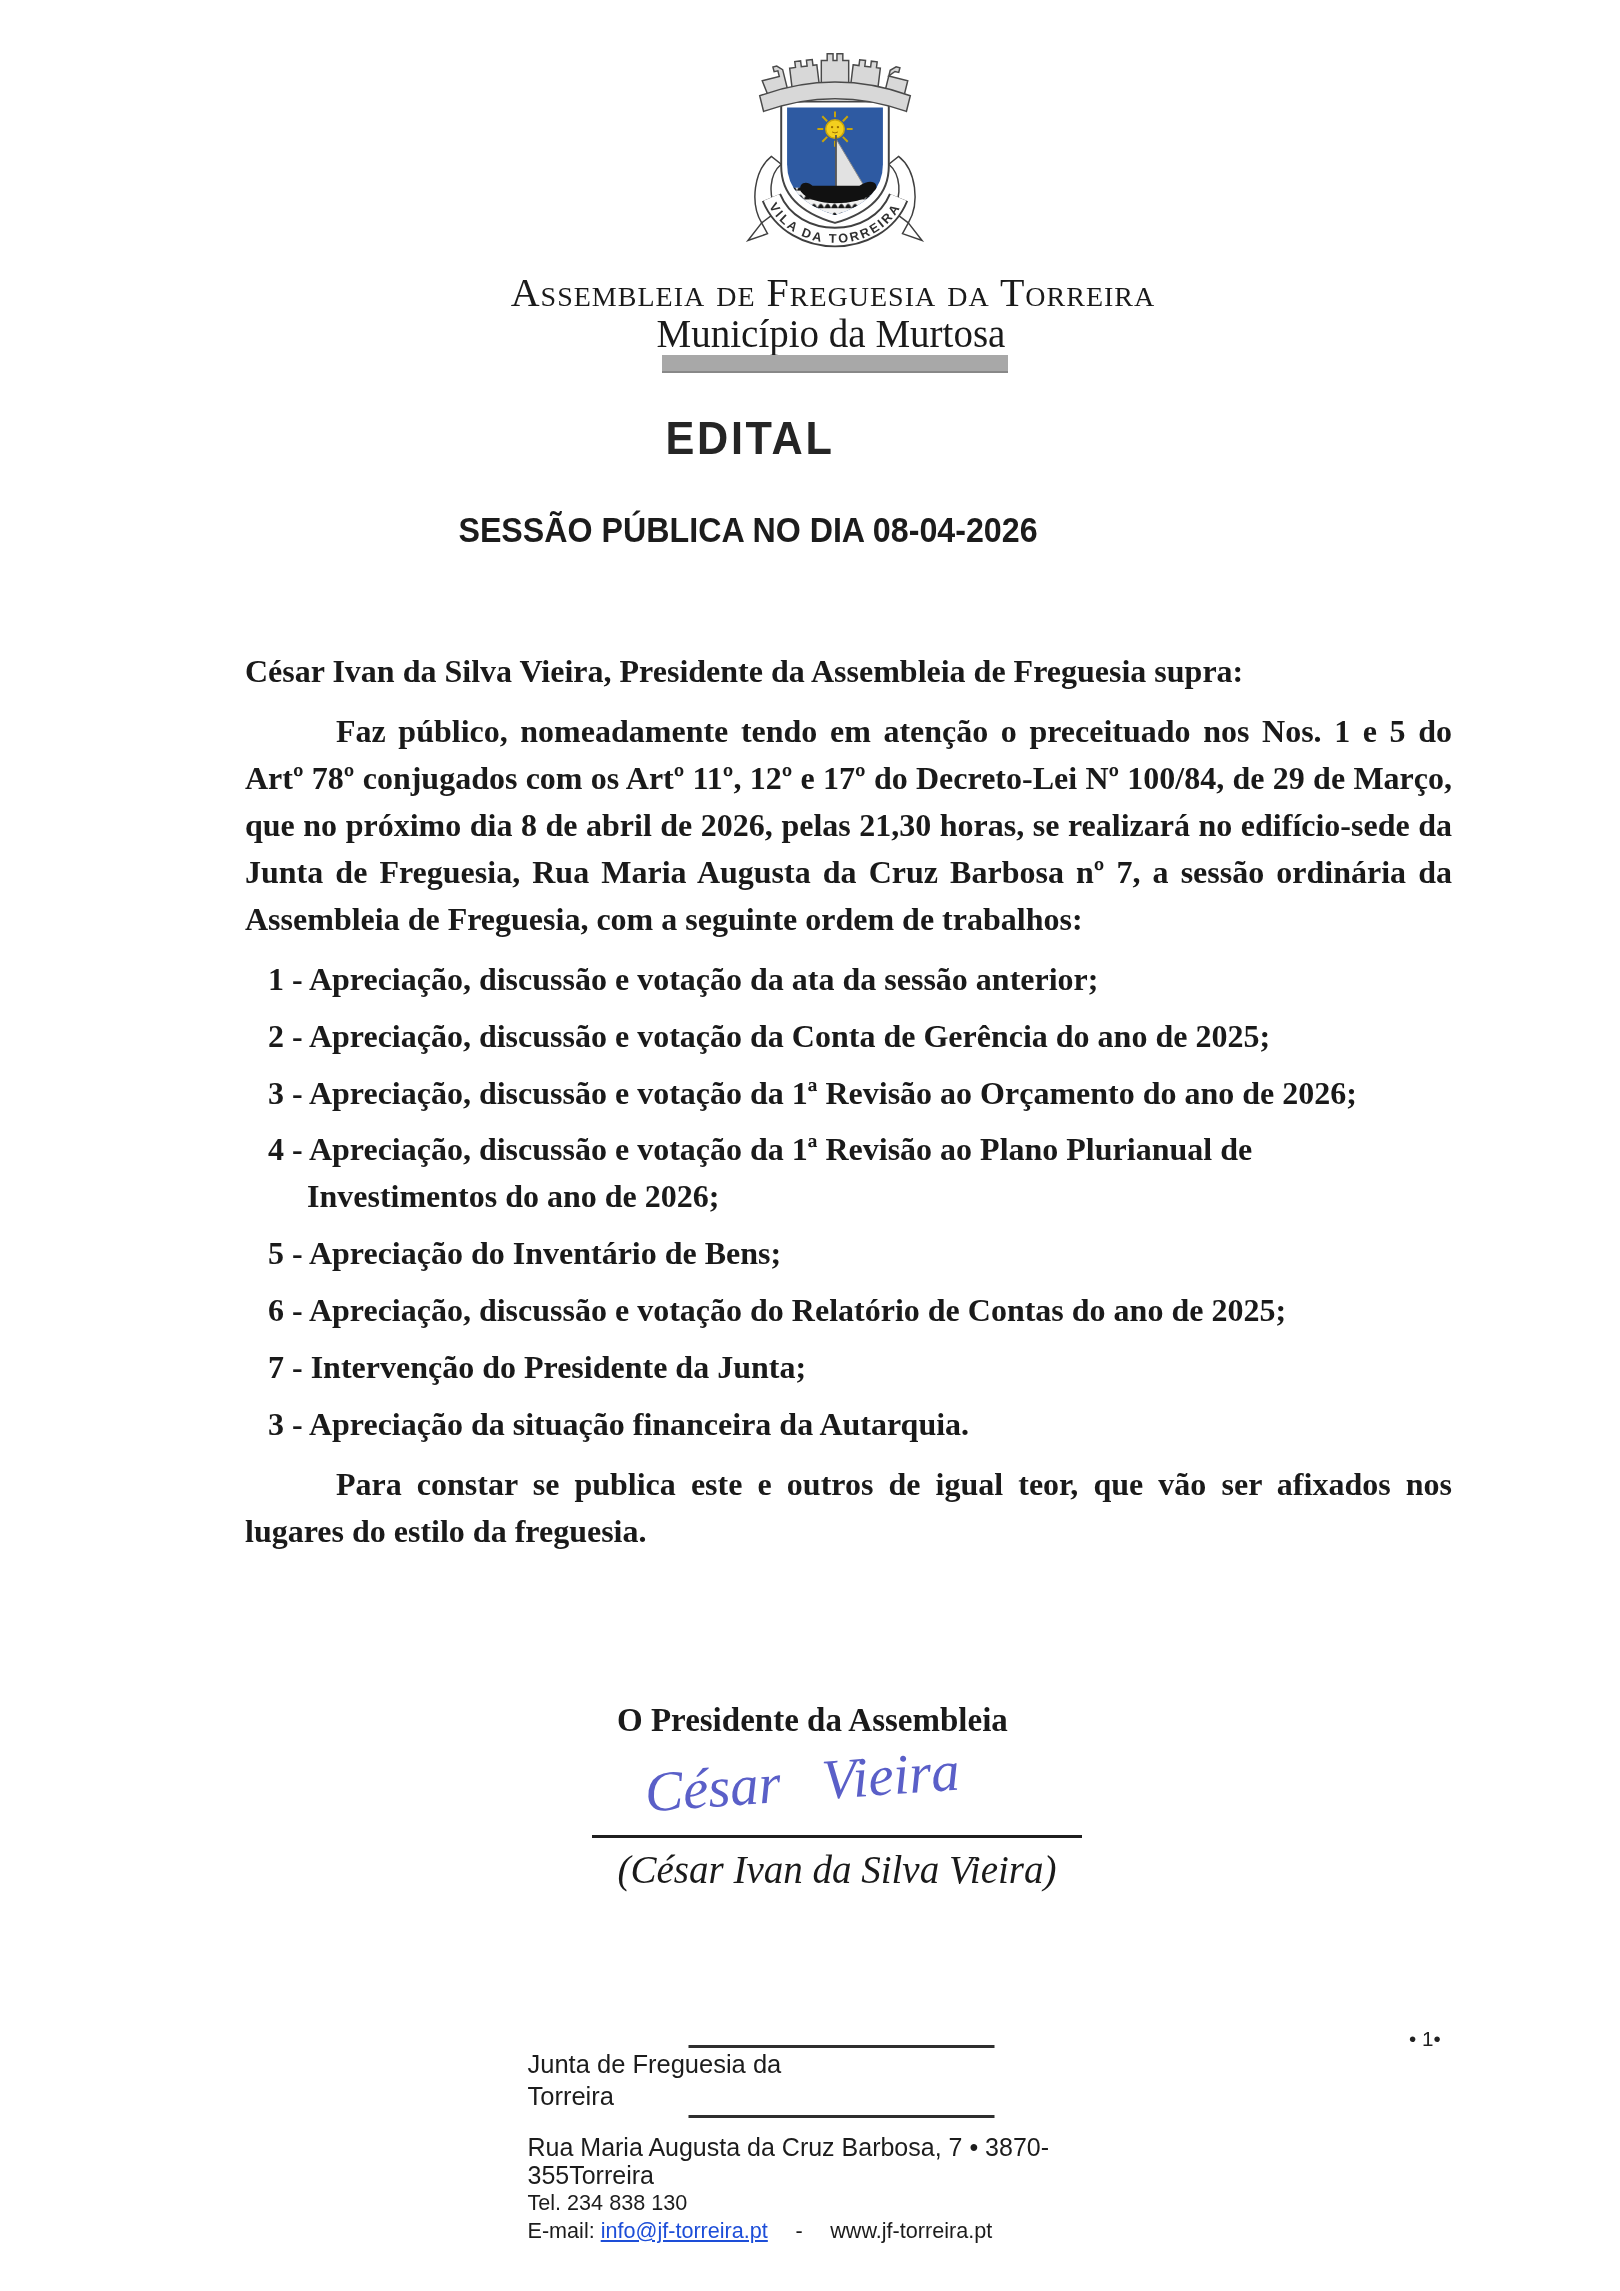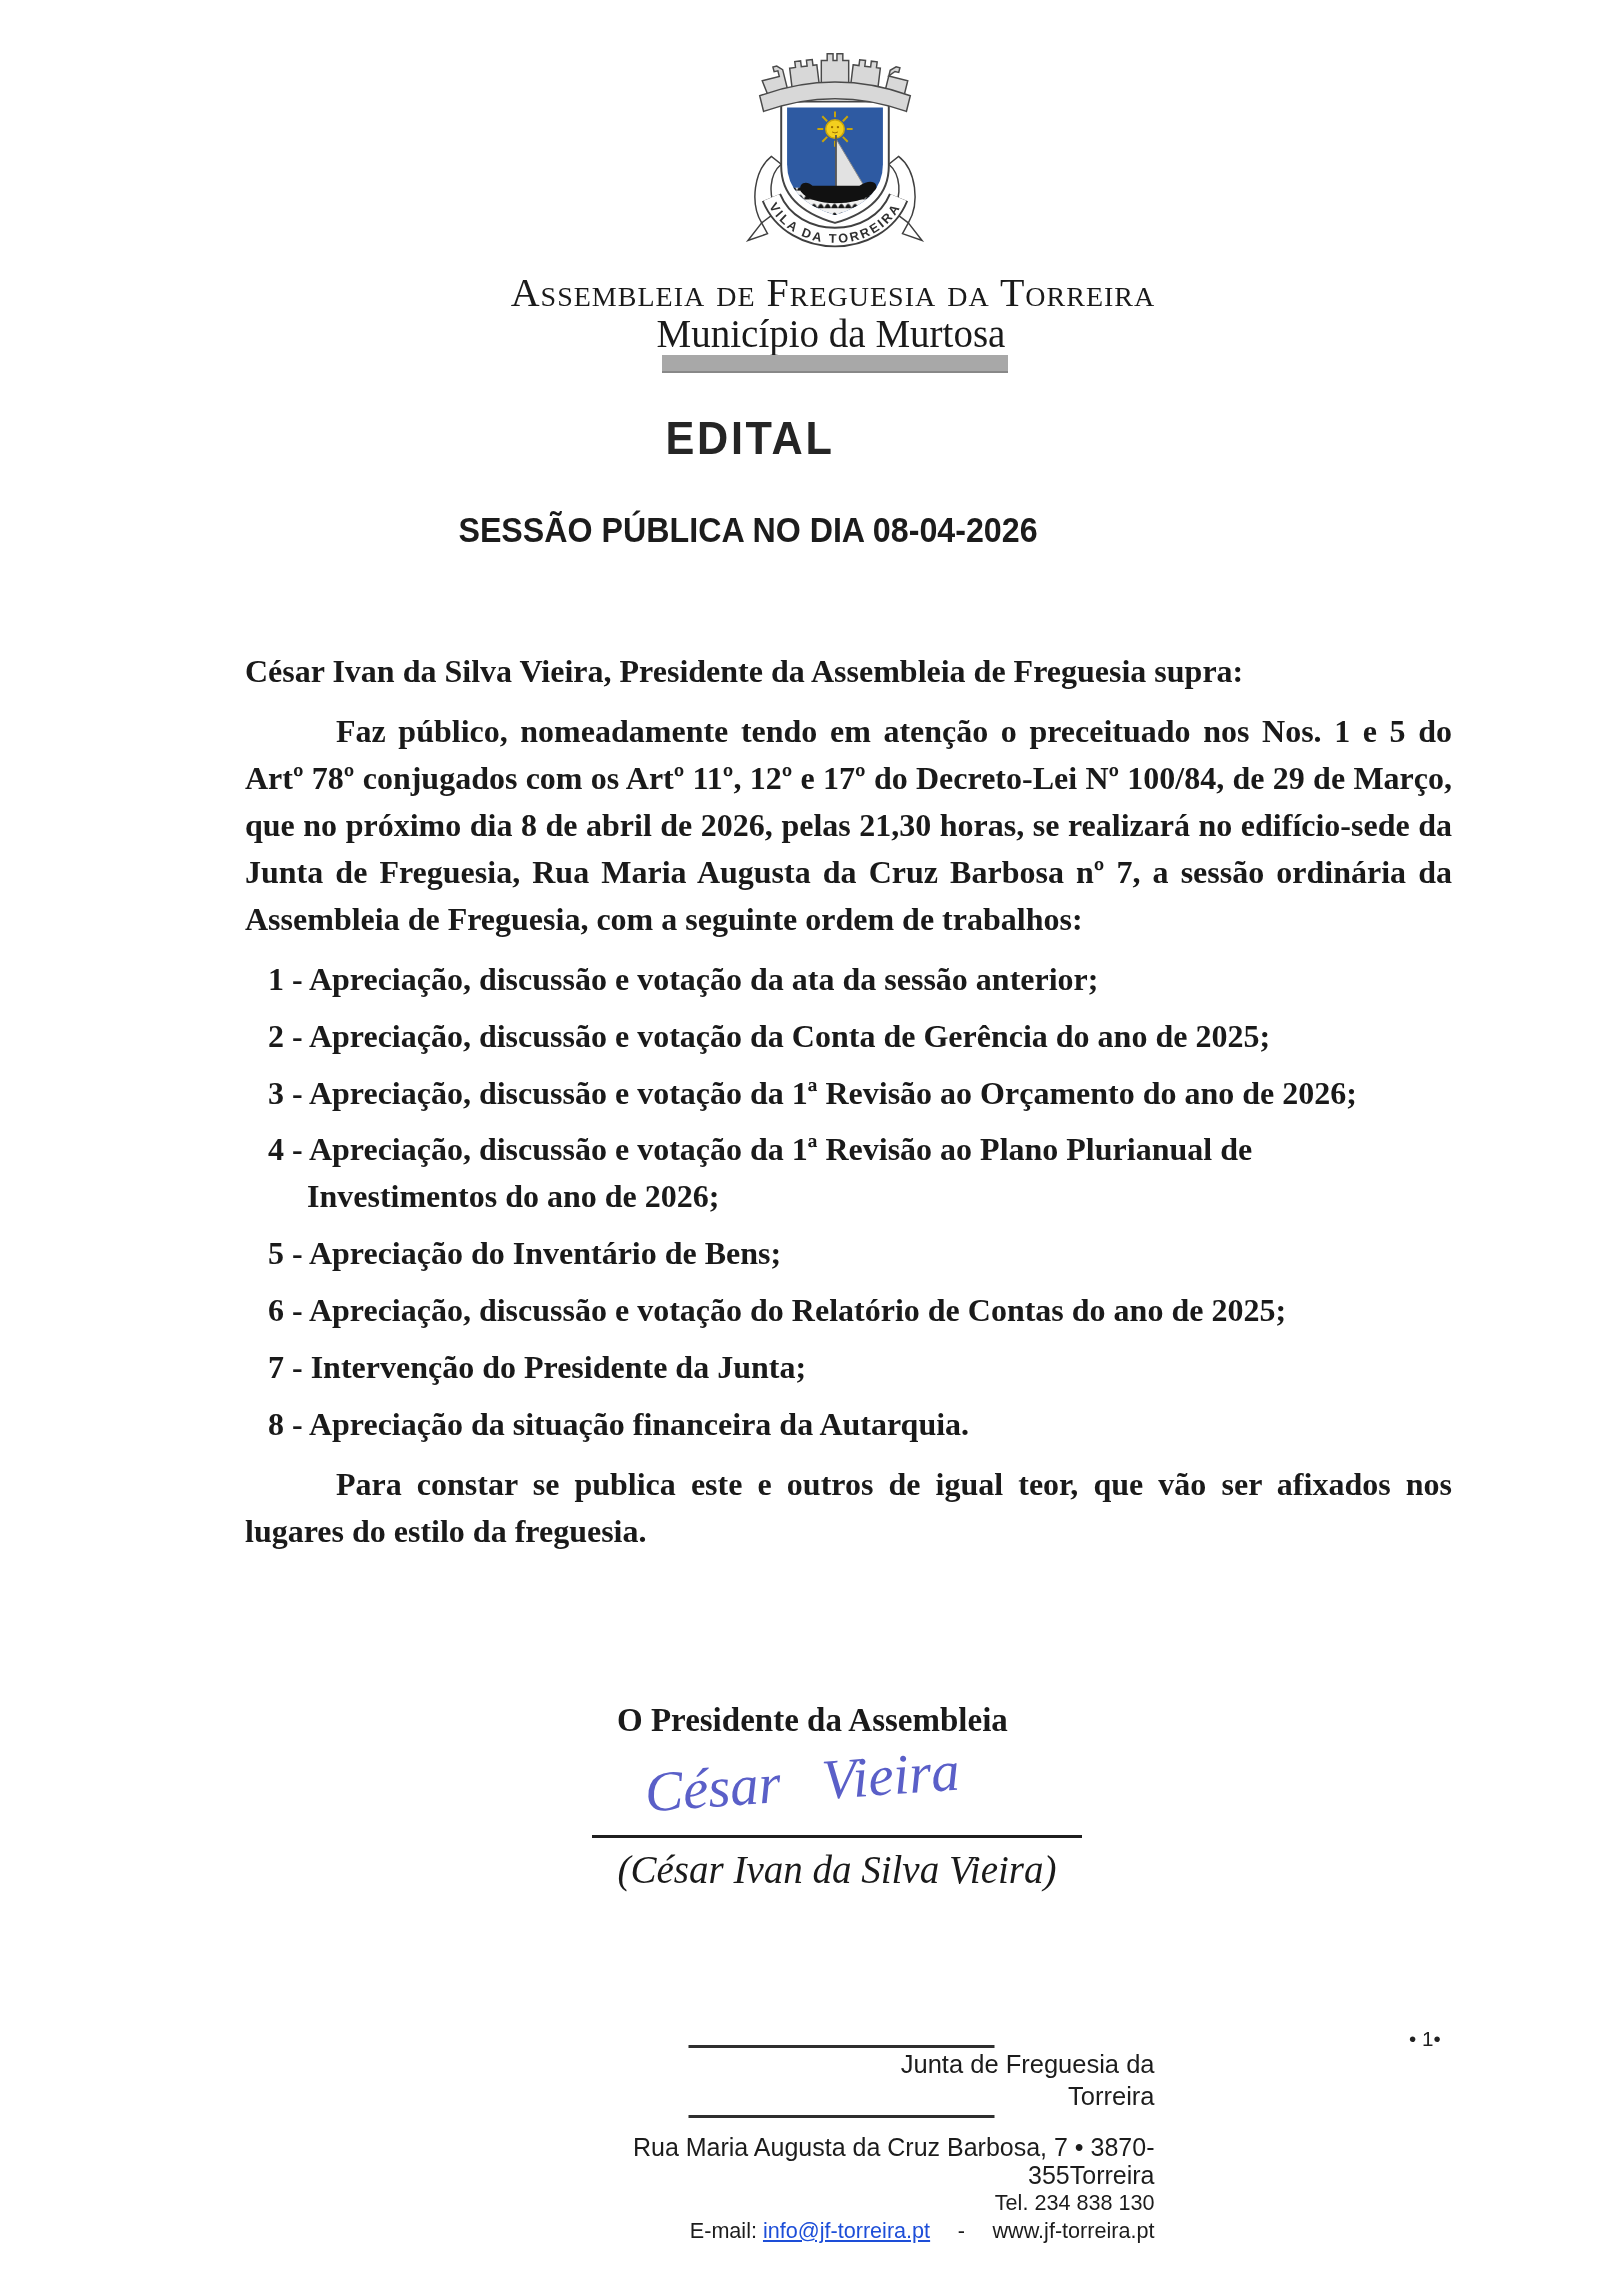--- a/index.html
+++ b/index.html
@@ -55,21 +55,21 @@
     position:absolute;left:592px;top:1847px;width:490px;text-align:center;
     font-style:italic;font-size:39px;white-space:nowrap;
   }
   
   .pagenum{
     position:absolute;left:1409px;top:2027px;
     font-family:"Liberation Sans", sans-serif;font-size:20.6px;color:#222;white-space:nowrap;
   }
   .footer{
     position:absolute;left:841px;top:2045px;transform:translateX(-50%);
-    width:627px;text-align:right;
+    width:627px;text-align:left;
     font-family:"Liberation Sans", sans-serif;color:#1c1c1c;
   }
   .f-rule{width:306px;height:2.9px;background:#2f2f2f;margin:0 auto;}
   .f-org{font-size:25.5px;line-height:32px;}
   .f-rule2{margin-top:2.9px;}
   .f-addr{font-size:25px;line-height:28px;margin-top:15px;}
   .f-tel{font-size:21.6px;line-height:28px;}
   .f-mail{font-size:21.6px;line-height:28px;}
   .f-mail a{color:#1d4ed8;text-decoration:underline;}
   .f-sep{display:inline-block;margin:0 21.6px;}
@@ -158,21 +158,21 @@
     <p class="para-justify indent">Faz público, nomeadamente tendo em atenção o preceituado nos Nos. 1 e 5 do Artº 78º conjugados com os Artº 11º, 12º e 17º do Decreto-Lei Nº 100/84, de 29 de Março, que no próximo dia 8 de abril de 2026, pelas 21,30 horas, se realizará no edifício-sede da Junta de Freguesia, Rua Maria Augusta da Cruz Barbosa nº 7, a sessão ordinária da Assembleia de Freguesia, com a seguinte ordem de trabalhos:</p>
     <ul class="agenda">
         <li>1 - Apreciação, discussão e votação da ata da sessão anterior;</li>
         <li>2 - Apreciação, discussão e votação da Conta de Gerência do ano de 2025;</li>
         <li>3 - Apreciação, discussão e votação da 1ª Revisão ao Orçamento do ano de 2026;</li>
         <li>4 - Apreciação, discussão e votação da 1ª Revisão ao Plano Plurianual de
 Investimentos do ano de 2026;</li>
         <li>5 - Apreciação do Inventário de Bens;</li>
         <li>6 - Apreciação, discussão e votação do Relatório de Contas do ano de 2025;</li>
         <li>7 - Intervenção do Presidente da Junta;</li>
-        <li>8 - Apreciação da situação financeira da Autarquia.</li>
+        <li>3 - Apreciação da situação financeira da Autarquia.</li>
       </ul>
     <p class="para-justify indent closing">Para constar se publica este e outros de igual teor, que vão ser afixados nos lugares do estilo da freguesia.</p>
   </div>
 
   <div class="role-line">O Presidente da Assembleia</div>
   <svg class="sig-svg" width="431" height="118" viewBox="0 0 440 120">
     <text x="30" y="88" transform="rotate(-4 30 88)" font-family="Liberation Serif, serif" font-style="italic" font-size="58" fill="#5a5fc8" word-spacing="28">César  Vieira</text>
   </svg>
   <div class="sig-line"></div>
   <div class="sig-name">(César Ivan da Silva Vieira)</div>

